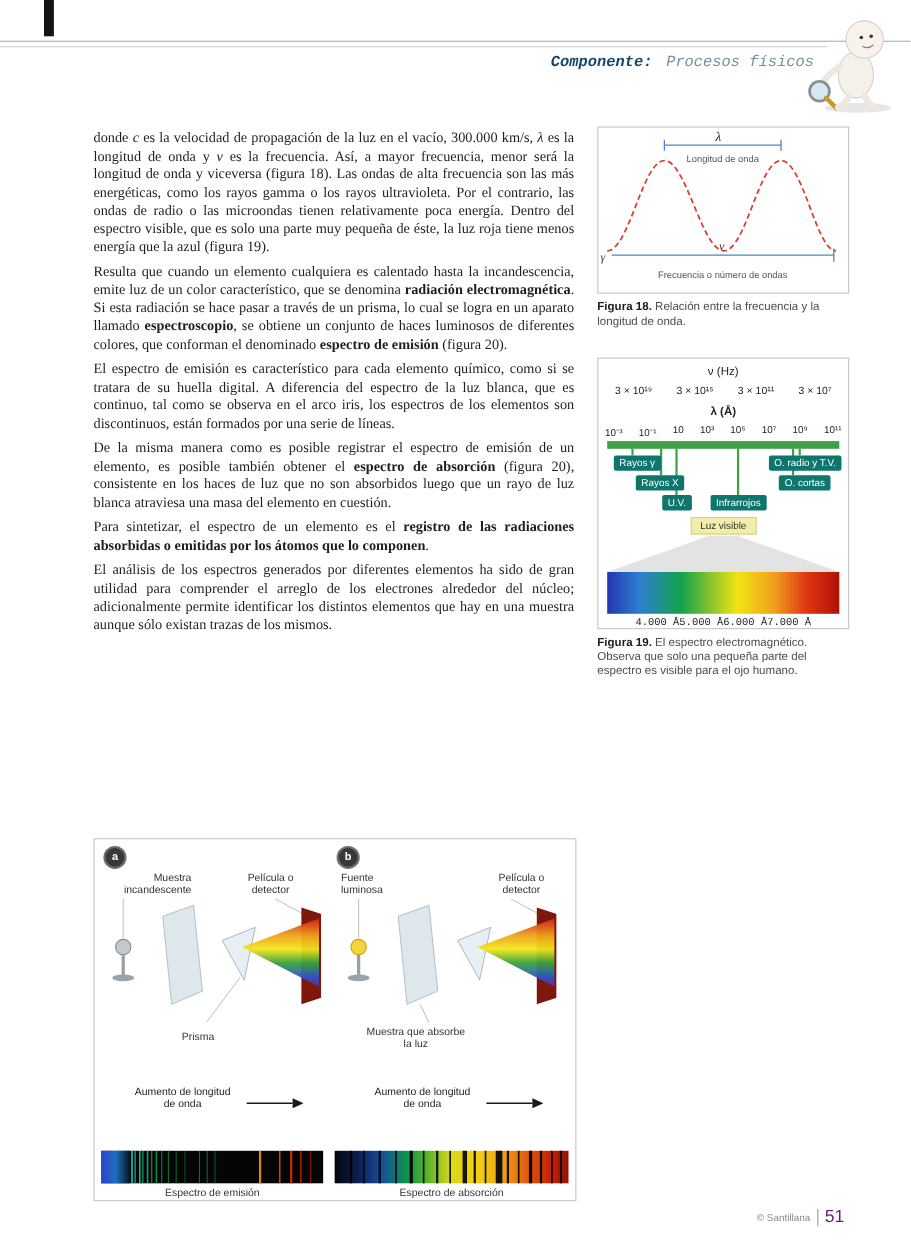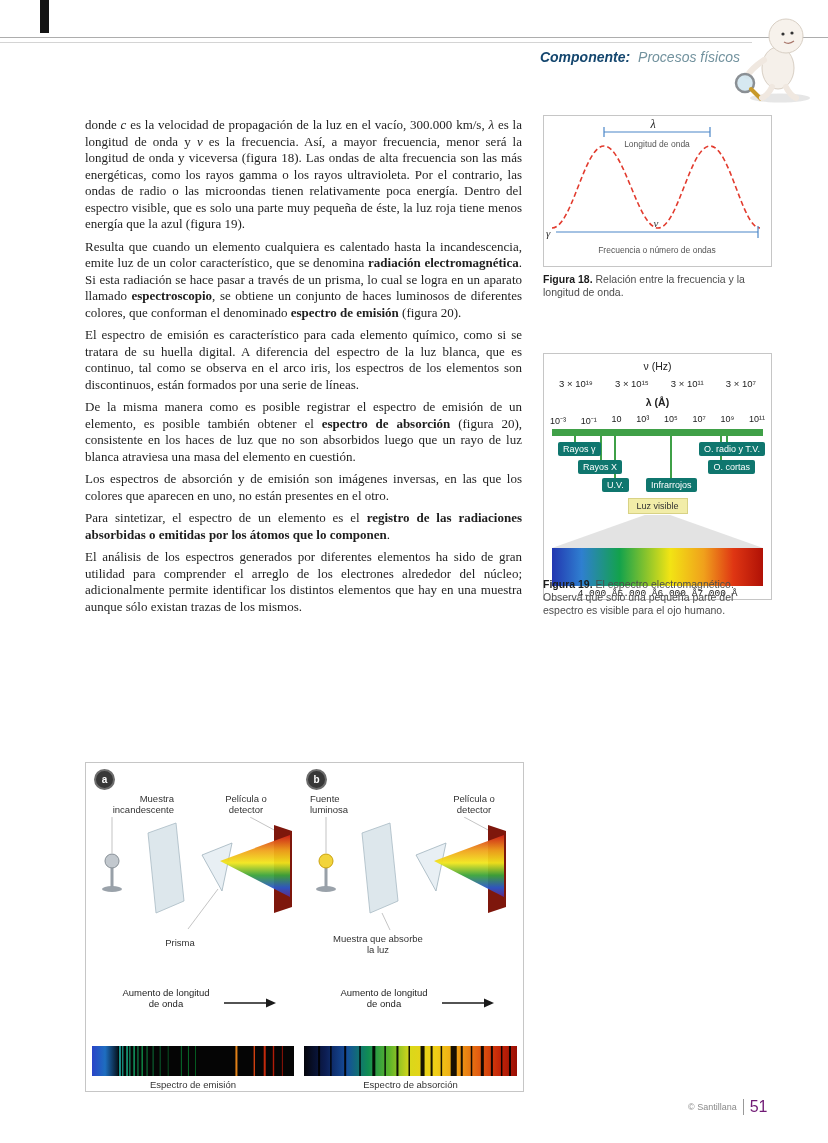--- a/index.html
+++ b/index.html
@@ -3,36 +3,36 @@
 <meta charset="utf-8">
 <style>
   html,body{margin:0;padding:0;background:#fff;}
   .page{position:relative;width:828px;height:1143px;background:#ffffff;overflow:hidden;
         font-family:"Liberation Serif",serif;color:#1e1e1e;}
 
   
   #spine{position:absolute;left:40px;top:0;width:9px;height:33px;background:#141414;}
   #rule1{position:absolute;left:0;top:37px;width:828px;height:1px;background:#adadad;}
   #rule2{position:absolute;left:0;top:42px;width:752px;height:1px;background:#d4d4d4;}
-  #hdr-text{position:absolute;top:49px;right:88px;font-family:Liberation Sans, sans-serif;
+  #hdr-text{position:absolute;top:49px;right:88px;font-family:Liberation Mono, monospace;
             font-size:14px;font-style:italic;white-space:nowrap;text-align:right;}
   #hdr-text .complab{font-weight:bold;color:#14466e;}
   #hdr-text .compval{color:#72929e;margin-left:4px;}
   #mascot{position:absolute;right:6px;top:10px;}
 
   
   .maincol{position:absolute;left:85px;top:117px;width:437px;}
   p.body{font-size:13px;line-height:16.5px;text-align:justify;margin:0 0 6px 0;}
   .b{font-weight:bold;}
   .it{font-style:italic;}
 
   
   .figbox{position:absolute;background:#fff;border:1px solid #c6c6c6;}
   #fig18-box{left:543px;top:115px;width:227px;height:150px;}
-  #fig19-box{left:543px;top:325px;width:227px;height:245px;margin-top:28px;}
+  #fig19-box{left:543px;top:325px;width:227px;height:245px;}
   #fig20-box{left:85px;top:762px;width:437px;height:328px;}
 
   .figcap{position:absolute;font-family:"Liberation Sans",sans-serif;font-size:10.5px;
           line-height:13px;color:#4d4d4d;margin:0;}
   .figcap .lab{font-weight:bold;color:#1c1c1c;}
   #fig18-cap{left:543px;top:273px;width:227px;}
   #fig19-cap{left:543px;top:578px;width:227px;}
   #fig20-cap{left:528px;top:1047px;width:254px;}
 
   
@@ -129,21 +129,20 @@
     <line x1="17" y1="79" x2="27" y2="89" stroke="#c8992a" stroke-width="4" stroke-linecap="round"></line>
     <path d="M38,77 Q34,85 28,88" stroke="#f0e8e0" stroke-width="6" fill="none" stroke-linecap="round"></path>
     <path d="M52,77 Q56,85 62,88" stroke="#f0e8e0" stroke-width="6" fill="none" stroke-linecap="round"></path>
   </svg>
 
   <div class="maincol">
     <p class="body"><span>donde </span><span class="it">c</span><span> es la velocidad de propagación de la luz en el vacío, 300.000 km/s, </span><span class="it">λ</span><span> es la longitud de onda y </span><span class="it">ν</span><span> es la frecuencia. Así, a mayor frecuencia, menor será la longitud de onda y viceversa (figura 18). Las ondas de alta frecuencia son las más energéticas, como los rayos gamma o los rayos ultravioleta. Por el contrario, las ondas de radio o las microondas tienen relativamente poca energía. Dentro del espectro visible, que es solo una parte muy pequeña de éste, la luz roja tiene menos energía que la azul (figura 19).</span></p>
     <p class="body"><span>Resulta que cuando un elemento cualquiera es calentado hasta la incandescencia, emite luz de un color característico, que se denomina </span><span class="b">radiación electromagnética</span><span>. Si esta radiación se hace pasar a través de un prisma, lo cual se logra en un aparato llamado </span><span class="b">espectroscopio</span><span>, se obtiene un conjunto de haces luminosos de diferentes colores, que conforman el denominado </span><span class="b">espectro de emisión</span><span> (figura 20).</span></p>
     <p class="body"><span>El espectro de emisión es característico para cada elemento químico, como si se tratara de su huella digital. A diferencia del espectro de la luz blanca, que es continuo, tal como se observa en el arco iris, los espectros de los elementos son discontinuos, están formados por una serie de líneas.</span></p>
     <p class="body"><span>De la misma manera como es posible registrar el espectro de emisión de un elemento, es posible también obtener el </span><span class="b">espectro de absorción</span><span> (figura 20), consistente en los haces de luz que no son absorbidos luego que un rayo de luz blanca atraviesa una masa del elemento en cuestión.</span></p>
-    <p class="body"><span>Los espectros de absorción y de emisión son imágenes inversas, en las que los colores que aparecen en uno, no están presentes en el otro.</span></p>
     <p class="body"><span>Para sintetizar, el espectro de un elemento es el </span><span class="b">registro de las radiaciones absorbidas o emitidas por los átomos que lo componen</span><span>.</span></p>
     <p class="body"><span>El análisis de los espectros generados por diferentes elementos ha sido de gran utilidad para comprender el arreglo de los electrones alrededor del núcleo; adicionalmente permite identificar los distintos elementos que hay en una muestra aunque sólo existan trazas de los mismos.</span></p>
   </div>
 
   <div id="fig18-box" class="figbox">
     <svg width="225" height="148" viewBox="0 0 225 148">
       <path d="M8,112 C28,112 40,30 60,30 C80,30 94,112 114,112 C134,112 146,30 166,30 C186,30 198,112 216,112" fill="none" stroke="#e23b2e" stroke-width="1.6" stroke-dasharray="5,3"></path>
       <line x1="60" y1="16" x2="166" y2="16" stroke="#4a86c8" stroke-width="1.2"></line>
       <line x1="60" y1="11" x2="60" y2="21" stroke="#4a86c8" stroke-width="1.2"></line>
       <line x1="166" y1="11" x2="166" y2="21" stroke="#4a86c8" stroke-width="1.2"></line>

